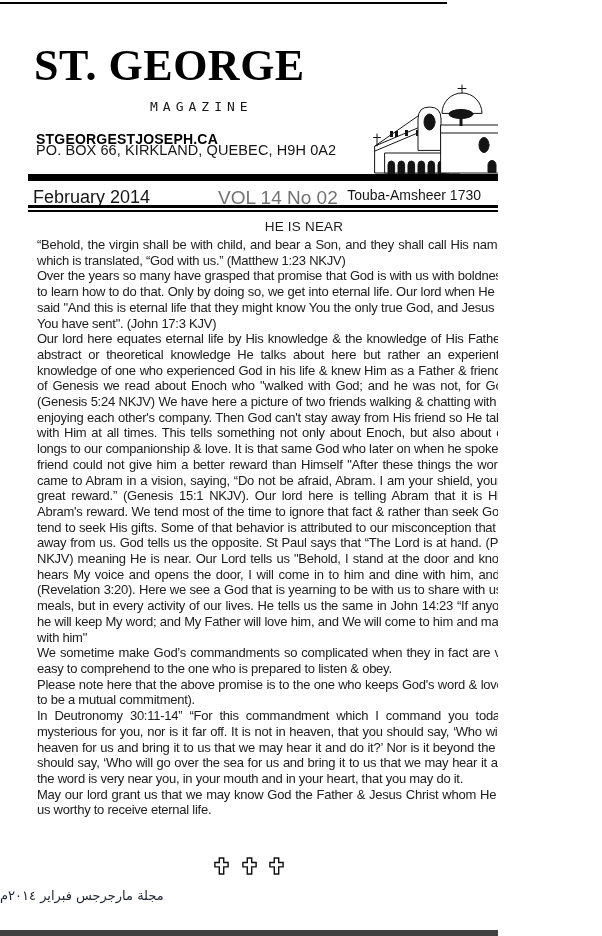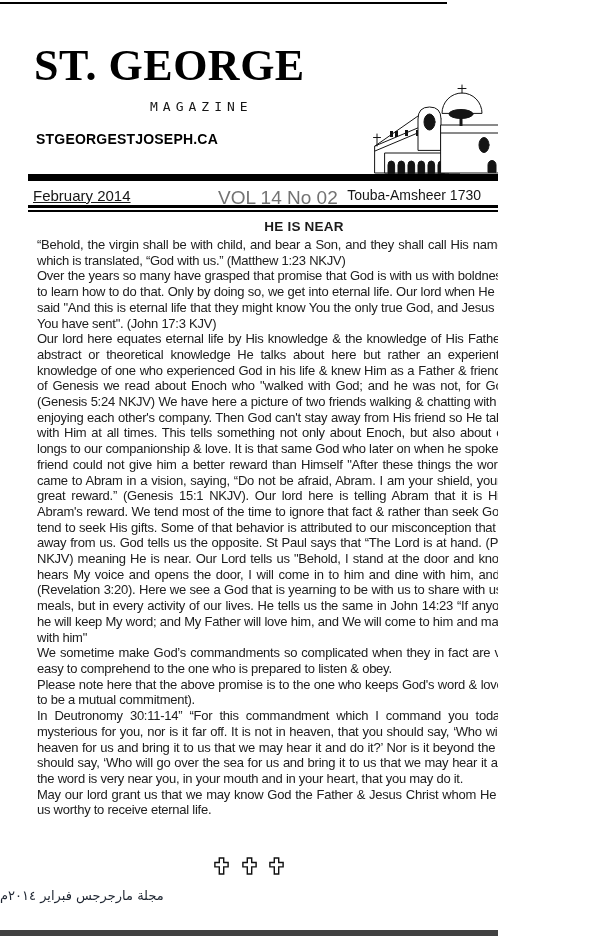--- a/index.html
+++ b/index.html
@@ -25,29 +25,29 @@
     position:absolute; left:36px; top:131px;
     font-size:14px; font-weight:700; letter-spacing:0.2px; color:#000;
   }
   .masthead-addr {
     position:absolute; left:36px; top:142px;
     font-size:14.5px; letter-spacing:0.1px; color:#141414; white-space:nowrap;
   }
   .church { position:absolute; left:372px; top:15px; }
 
   .rule-thick { position:absolute; left:28px; top:174px; width:542px; height:7px; background:#000; }
-  .issue-date   { position:absolute; left:33px;  top:187px; font-size:15px; color:#161616; white-space:nowrap;text-decoration:underline; }
+  .issue-date   { position:absolute; left:33px;  top:187px; font-size:18px; color:#161616; white-space:nowrap; }
   .issue-vol    { position:absolute; left:218px; top:187px; font-size:19px; color:#737373; white-space:nowrap; }
   .issue-coptic { position:absolute; right:17px; top:187px; font-size:14px; color:#161616; white-space:nowrap; }
   .rule-a { position:absolute; left:28px; top:205px; width:574px; height:3px; background:#000; }
   .rule-b { position:absolute; left:28px; top:210px; width:574px; height:2px; background:#000; }
 
   .article { position:absolute; left:37px; top:219px; width:534px; }
   .article h2 {
-    font-size:13.5px; font-weight:700; text-align:center;
+    font-size:13.5px; font-weight:400; text-align:center;
     letter-spacing:0.2px; margin-bottom:3px; color:#1b1b1b;
   }
   .article p {
     font-size:13px; line-height:15.7px; text-align:justify;
     letter-spacing:-0.25px; color:#202020;
   }
 
   .crosses { position:absolute; left:0; right:0; top:857px; text-align:center; }
   .cross-icon { display:inline-block; margin:0 4px; vertical-align:top; }
 
@@ -65,20 +65,21 @@
 <body>
 
 <div class="page">
 
   <div class="top-line"></div>
   <div class="top-dash"></div>
 
   <div class="masthead-title">ST. GEORGE</div>
   <div class="masthead-sub">MAGAZINE</div>
   <div class="masthead-site">STGEORGESTJOSEPH.CA</div>
+  <div class="masthead-addr">PO. BOX 66, KIRKLAND, QUEBEC, H9H 0A2</div>
 
   <svg class="church" viewBox="0 0 230 160" width="230" height="160">
     <g stroke="#141414" stroke-width="1" fill="#ffffff" stroke-linejoin="round" stroke-linecap="round">
 
       <polygon points="3,131 48,112 88,112 88,158 3,158"></polygon>
       <line x1="3" y1="136" x2="48" y2="117"></line>
       <path d="M5,131 V119 M1.5,122.5 H8.5" fill="none"></path>
       <rect x="13" y="138" width="64" height="20"></rect>
       <path fill="#141414" d="M16,158 v-8 a3.3,4 0 0 1 6.6,0 v8 z"></path>
       <path fill="#141414" d="M26,158 v-8 a3.3,4 0 0 1 6.6,0 v8 z"></path>

